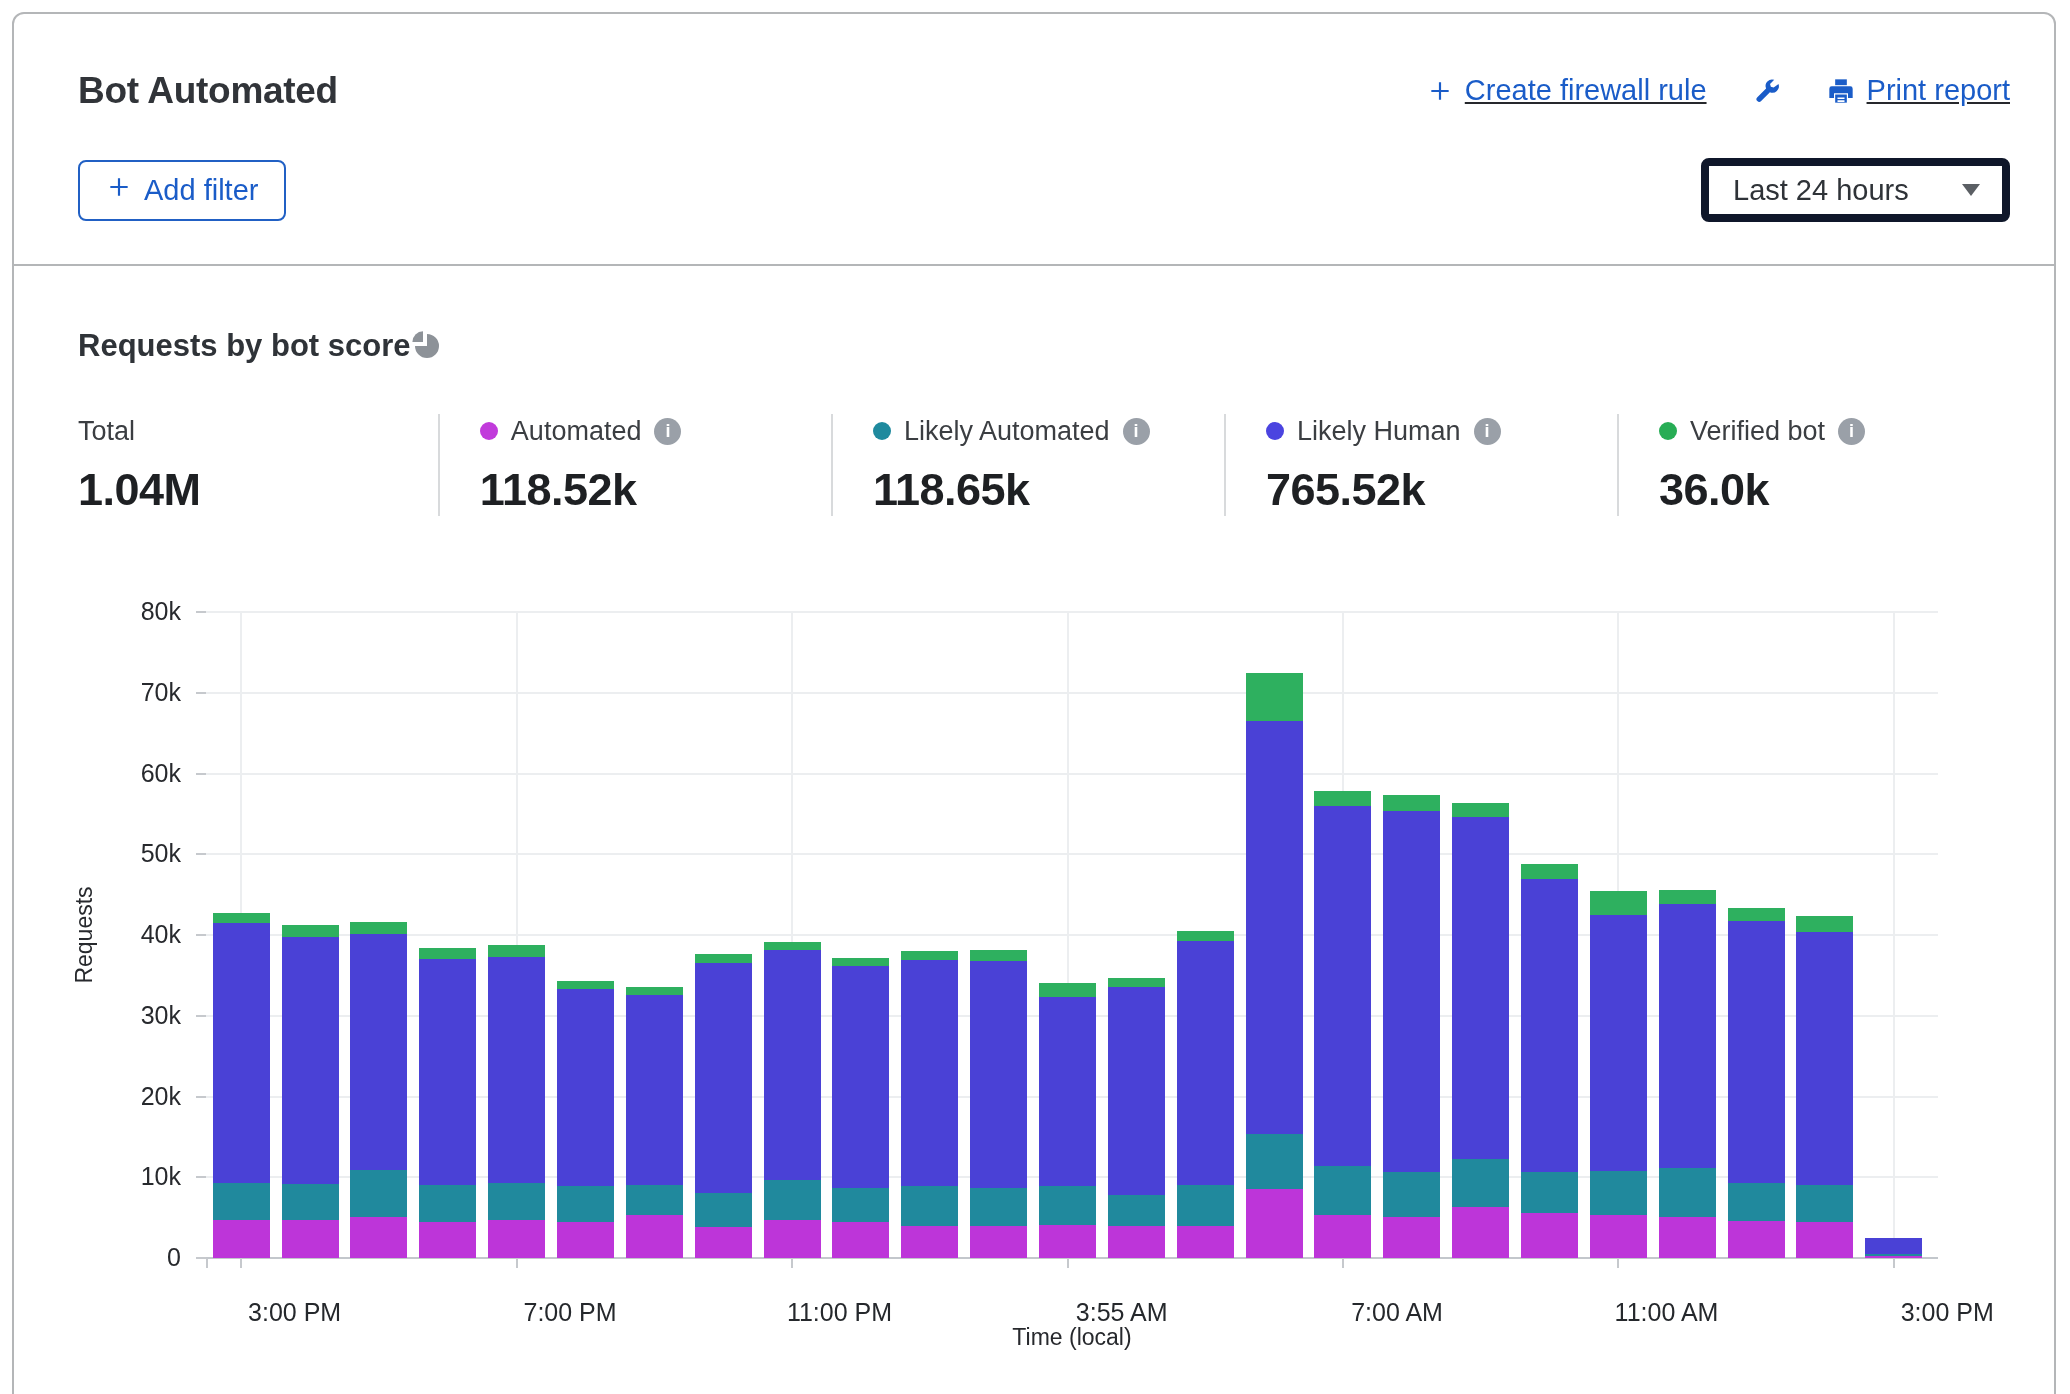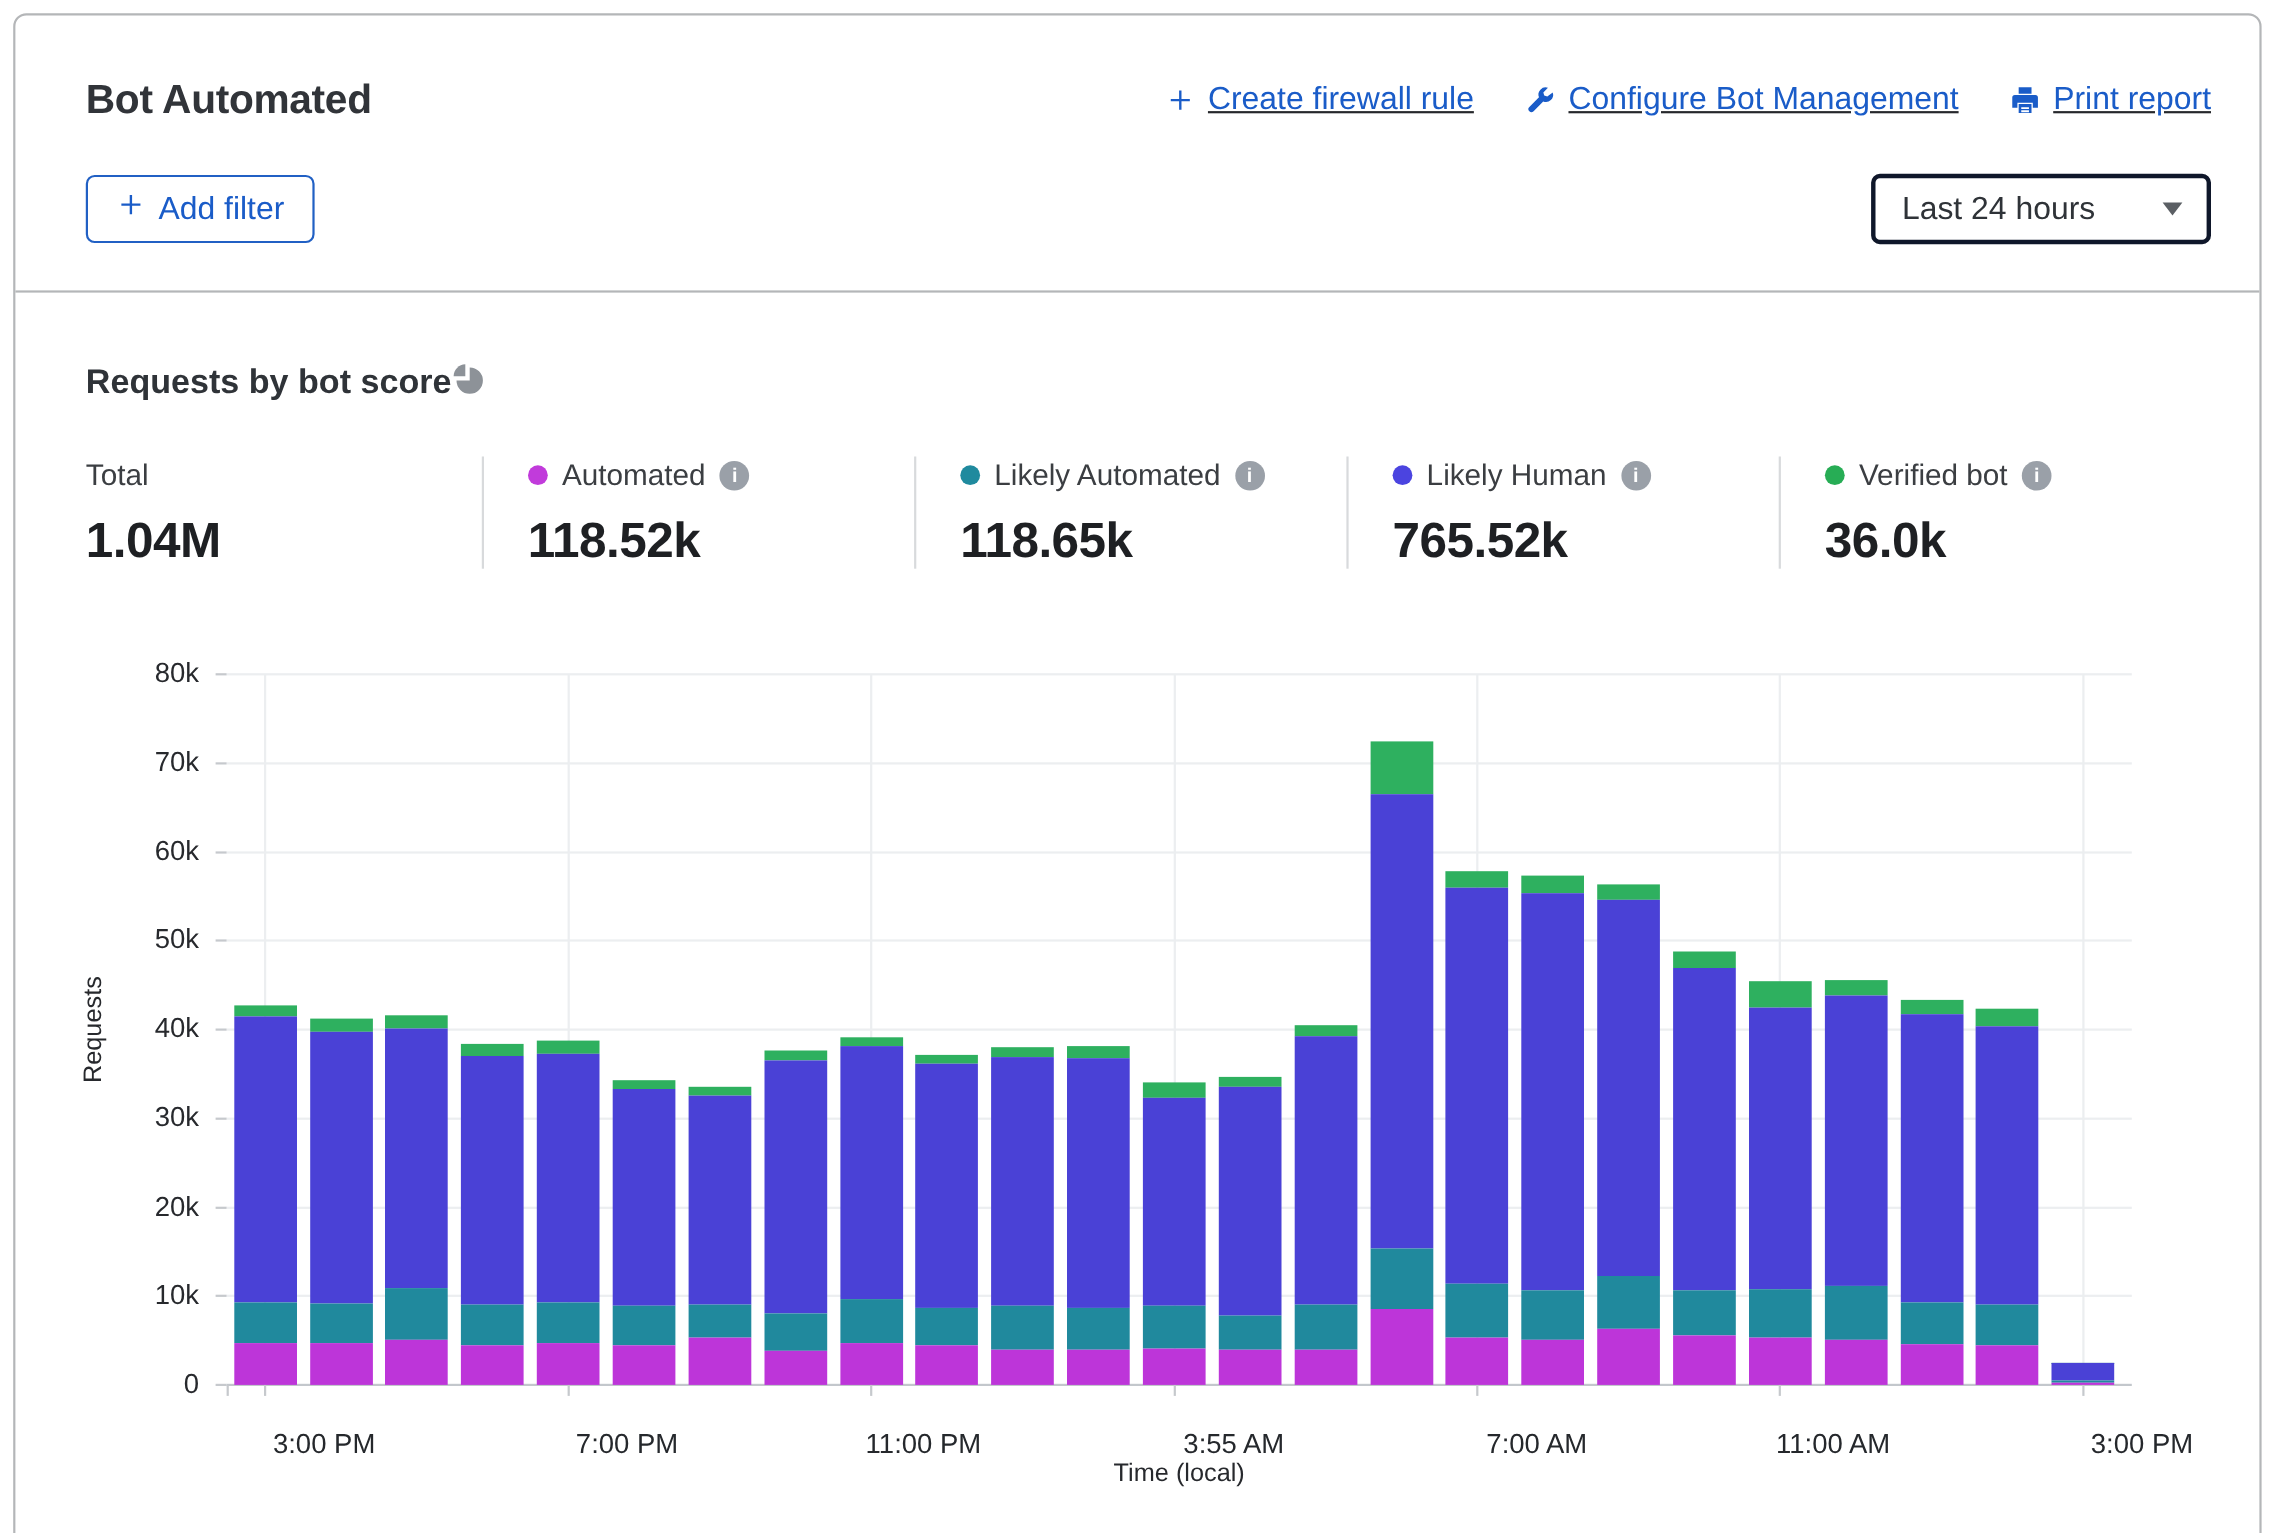--- a/index.html
+++ b/index.html
@@ -7,21 +7,21 @@
   .card{margin:12px;width:2044px;height:1420px;border:2px solid #b4b6b8;border-radius:12px;box-sizing:border-box;background:#fff;}
   
   .card-header{padding:56px 44px 42px 64px;}
   .header-top{display:flex;justify-content:space-between;align-items:flex-start;}
   .page-title{font-size:37px;font-weight:700;color:#313439;letter-spacing:-.3px;}
   .actions{display:flex;gap:46px;align-items:center;margin-top:4px;text-decoration:underline;}
   .action-link{display:flex;align-items:center;gap:12px;color:#1a5cc8;font-size:29px;cursor:pointer;}
   .action-link svg{display:block;}
   .filter-row{display:flex;justify-content:space-between;align-items:center;margin-top:46px;}
   .btn-outline{display:flex;align-items:center;gap:12px;border:2px solid #2160c4;border-radius:8px;color:#1a5cc8;font-size:29px;padding:12px 26px;background:#fff;cursor:pointer;}
-  .dropdown{width:309px;height:64px;border:4px solid #0f172a;border-radius:8px;display:flex;align-items:center;justify-content:space-between;padding:0 22px 0 24px;box-sizing:border-box;font-size:29px;color:#2f3338;cursor:pointer;background:#fff;}
+  .dropdown{width:309px;height:64px;border:8px solid #0f172a;border-radius:8px;display:flex;align-items:center;justify-content:space-between;padding:0 22px 0 24px;box-sizing:border-box;font-size:29px;color:#2f3338;cursor:pointer;background:#fff;}
   .caret{width:0;height:0;border-left:9px solid transparent;border-right:9px solid transparent;border-top:12px solid #5b5f64;}
   .header-divider{border:none;border-top:2px solid #b4b6b8;margin:0;}
   
   .section{padding:62px 44px 0 64px;}
   .section-title-row{display:flex;align-items:center;}
   .section-title{font-size:31px;font-weight:700;color:#2f3338;}
   
   .stats{display:flex;margin-top:50px;}
   .stat{width:400px;box-sizing:border-box;padding-left:40px;border-left:2px solid #d8dadc;}
   .stat:first-child{width:367px;padding-left:0;border-left:none;}
@@ -61,21 +61,20 @@
               </svg>
             </span>
           <span>Create firewall rule</span>
         </div>
         <div class="action-link">
           <span>
               <svg width="28" height="28" viewBox="0 0 24 24" fill="#1a5cc8">
                 <path d="M21.9 6.1a5.6 5.6 0 0 1-7.4 7L7 20.6a2.3 2.3 0 0 1-3.3 0 2.3 2.3 0 0 1 0-3.3l7.5-7.5a5.6 5.6 0 0 1 7-7.4l-3.6 3.6.7 2.4 2.4.7 4.2-3z"></path>
               </svg>
             </span>
-          <span>Configure Bot Management</span>
         </div>
         <div class="action-link">
           <span>
               <svg width="28" height="28" viewBox="0 0 24 24" fill="#1a5cc8">
                 <path d="M7 2h10v5H7z"></path>
                 <path d="M4 8h16a2 2 0 0 1 2 2v8h-4v-4H6v4H2v-8a2 2 0 0 1 2-2z"></path>
                 <path d="M7 15h10v7H7z"></path>
                 <path d="M9 17.5h6v1.4H9zM9 20h6v1.4H9z" fill="#fff"></path>
               </svg>
             </span>

